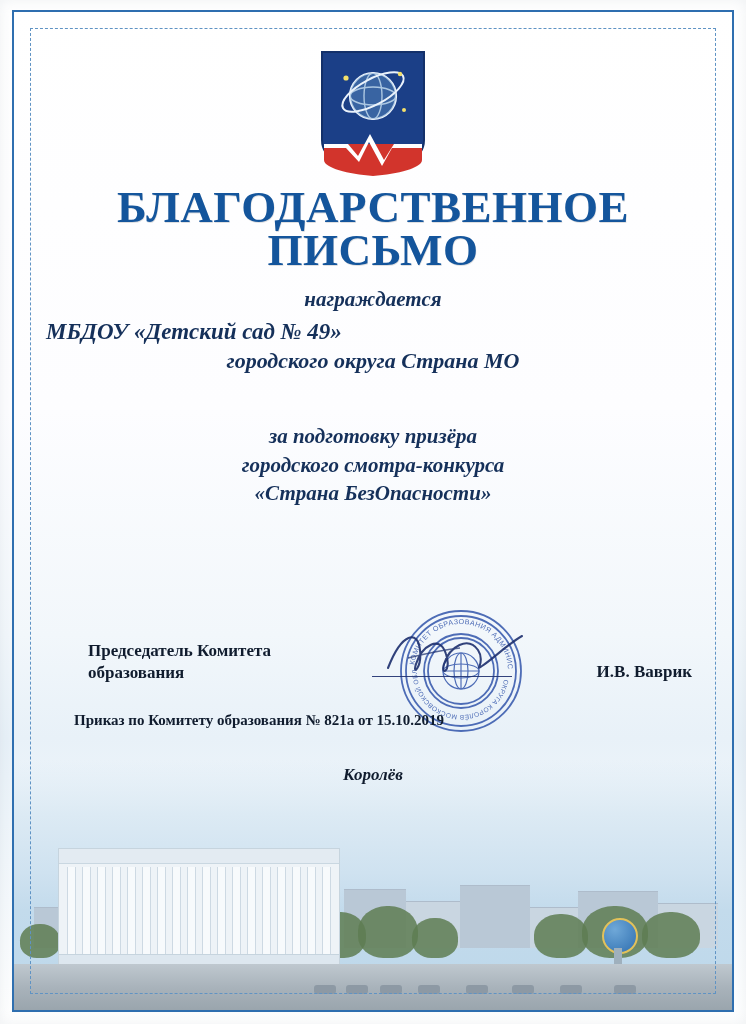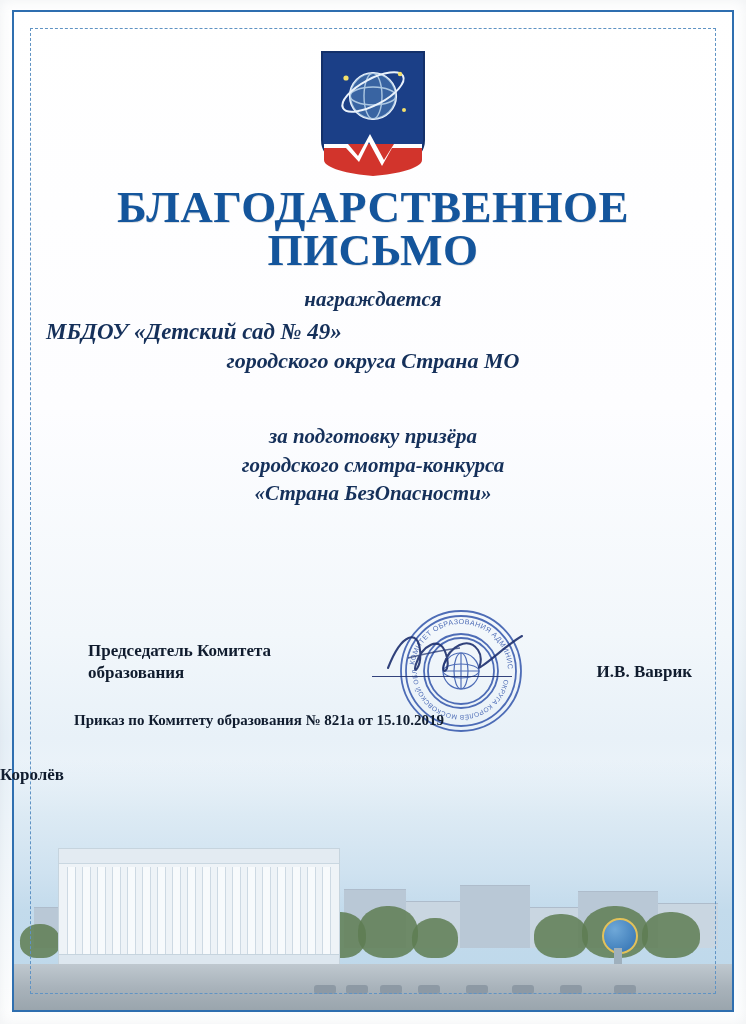--- a/index.html
+++ b/index.html
@@ -285,20 +285,22 @@
     top: 712px;
     font-size: 15px;
     font-weight: bold;
     color: #101c2e;
   }
 
   .city-year {
     position: absolute;
     left: 0; right: 0;
     top: 764px;
+    text-align: center;
+    font-style: italic;
     font-weight: bold;
     font-size: 17px;
     color: #101c2e;
     line-height: 1.35;
   }
 
   
   .stamp {
     position: absolute;
     left: 398px;

